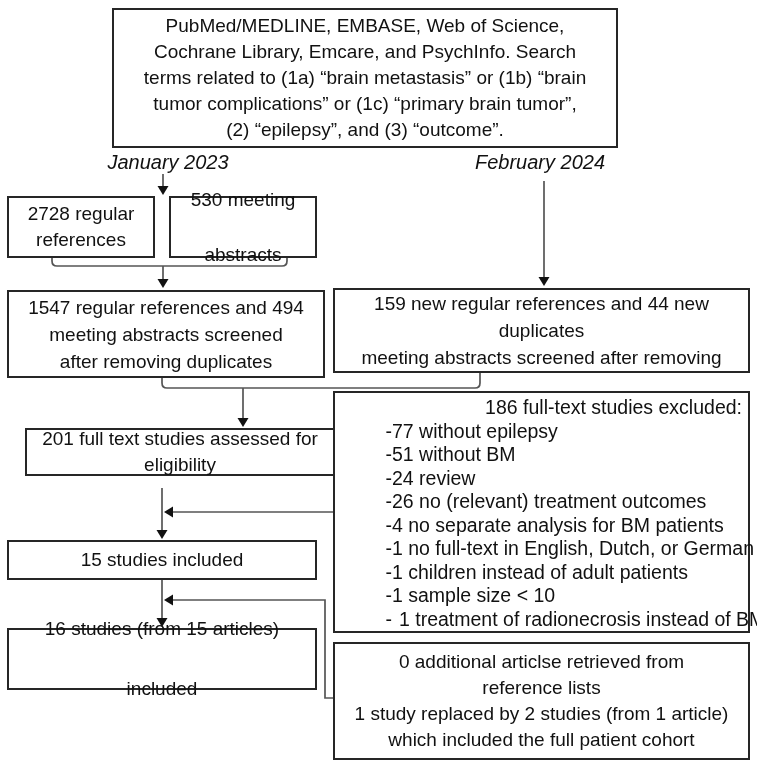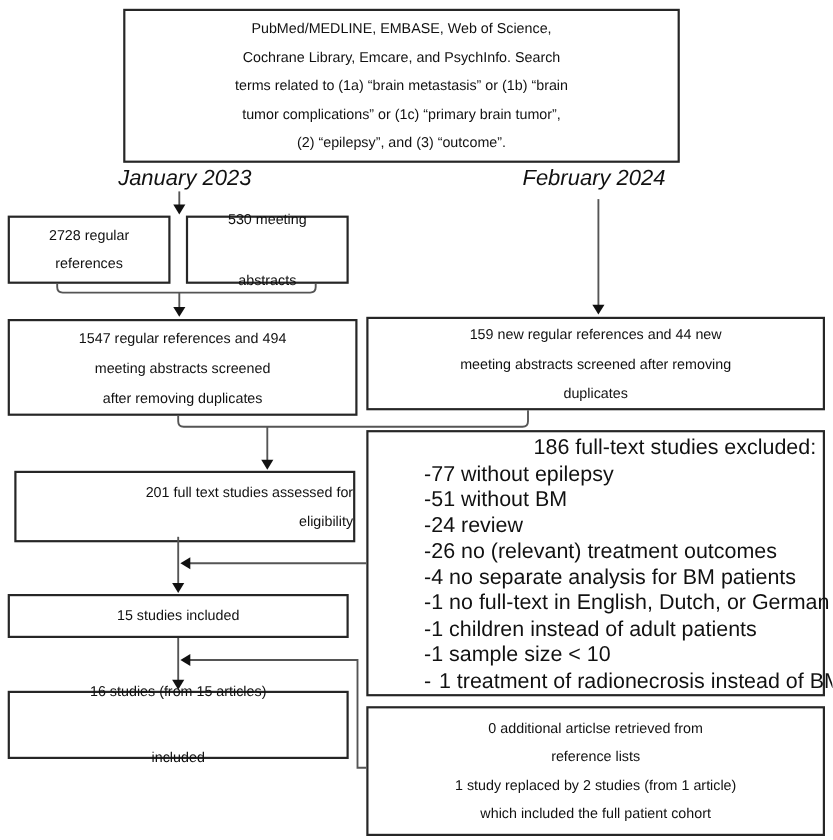--- a/index.html
+++ b/index.html
@@ -11,21 +11,21 @@
   }
   html,body{margin:0;padding:0;background:var(--background);}
   #canvas{
     position:relative;width:757px;height:764px;background:var(--background);
     font-family:"Liberation Sans", sans-serif;color:var(--text);overflow:hidden;
   }
   .box{
     position:absolute;box-sizing:border-box;border:2px solid var(--box-border);
     background:var(--background);display:flex;flex-direction:column;
     align-items:center;justify-content:center;text-align:center;
-    font-size:13px;line-height:26px;
+    font-size:19px;line-height:26px;
   }
   .box .ln{white-space:nowrap;}
   .date-label{
     position:absolute;font-size:20px;font-style:italic;text-align:center;
     white-space:nowrap;
   }
   
   .list-box{
     position:absolute;box-sizing:border-box;border:2px solid var(--box-border);
     background:var(--background);font-size:19.5px;line-height:23.5px;
@@ -68,25 +68,25 @@
   </div>
 
   <div class="box" style="left:7px;top:290px;width:318px;height:88px;line-height:27px;">
     <div class="ln">1547 regular references and 494</div>
     <div class="ln">meeting abstracts screened</div>
     <div class="ln">after removing duplicates</div>
   </div>
 
   <div class="box" style="left:333px;top:288px;width:417px;height:85px;line-height:27px;">
     <div class="ln">159 new regular references and 44 new</div>
+    <div class="ln">duplicates</div>
     <div class="ln">meeting abstracts screened after removing</div>
-    <div class="ln">duplicates</div>
   </div>
 
-  <div class="box" style="left:13px;top:428px;width:310px;height:65px;align-items:flex-end;">
+  <div class="box" style="left:25px;top:428px;width:310px;height:48px;">
     <div class="ln">201 full text studies assessed for</div>
     <div class="ln">eligibility</div>
   </div>
 
   <div class="list-box" style="left:333px;top:391px;width:417px;height:242px;">
     <div class="excl-header">186 full-text studies excluded:</div>
     <div class="excl-row">
       <span class="excl-dash">-</span>
       <span class="excl-text">77 without epilepsy</span>
     </div>

